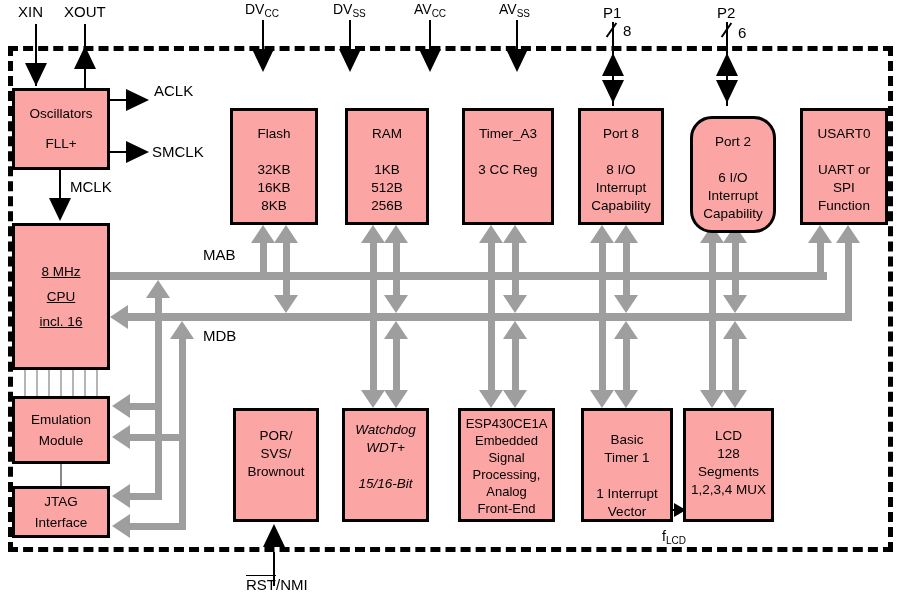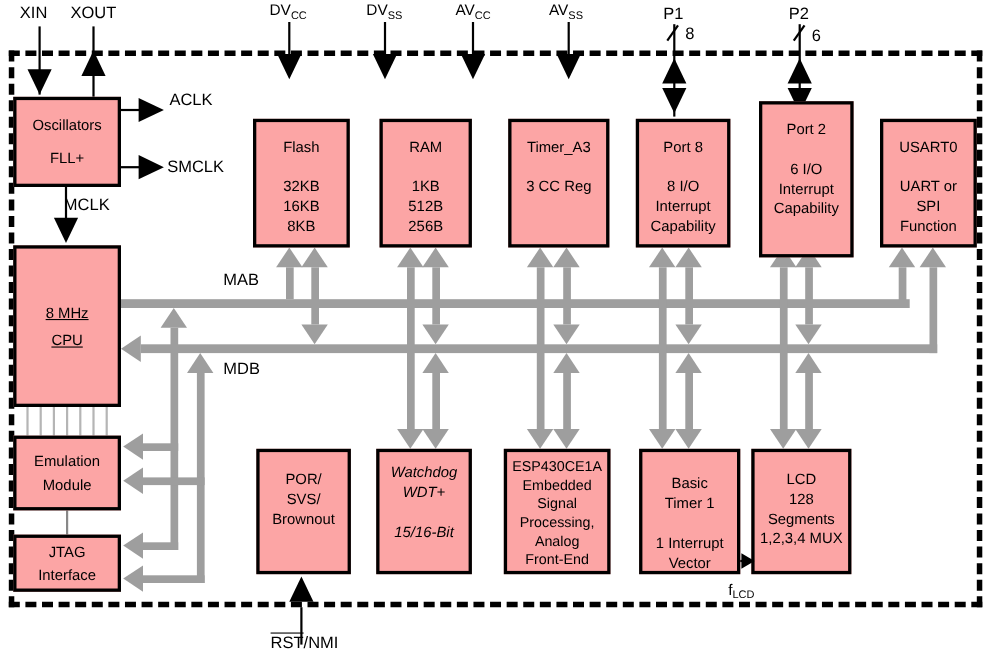--- a/index.html
+++ b/index.html
@@ -144,20 +144,21 @@
     <div class="thin" style="left:60px;top:464px;height:22px;background:#888;"></div>
   </div>
 
   <div class="box center lh30" style="left:12px;top:88px;width:98px;height:82px;">
       <div>Oscillators</div>
       <div>FLL+</div>
     </div>
   <div class="box center lh25" style="left:12px;top:223px;width:98px;height:147px;text-decoration:underline;">
       <div>8 MHz</div>
       <div>CPU</div>
+      <div>incl. 16</div>
     </div>
   <div class="box center lh21" style="left:12px;top:396px;width:98px;height:68px;">
       <div>Emulation</div>
       <div>Module</div>
     </div>
   <div class="box center lh21" style="left:12px;top:486px;width:98px;height:52px;">
       <div>JTAG</div>
       <div>Interface</div>
     </div>
 
@@ -180,21 +181,21 @@
       <div>&nbsp;</div>
       <div>3 CC Reg</div>
     </div>
   <div class="box pad14" style="left:578px;top:108px;width:86px;height:117px;">
       <div>Port 8</div>
       <div>&nbsp;</div>
       <div>8 I/O</div>
       <div>Interrupt</div>
       <div>Capability</div>
     </div>
-  <div class="box pad14" style="left:690px;top:92px;width:86px;height:142px;">
+  <div class="box pad14" style="left:690px;top:116px;width:86px;height:117px;border-radius:22px;">
       <div>Port 2</div>
       <div>&nbsp;</div>
       <div>6 I/O</div>
       <div>Interrupt</div>
       <div>Capability</div>
     </div>
   <div class="box pad14" style="left:800px;top:108px;width:88px;height:117px;">
       <div>USART0</div>
       <div>&nbsp;</div>
       <div>UART or</div>
@@ -274,21 +275,21 @@
   <div class="bline" style="left:110px;top:99px;width:17px;height:1.5px;"></div>
   <div class="btr" style="left:126px;top:89px;"></div>
   <div class="lbl" style="left:154px;top:82px;">ACLK</div>
 
   <div class="bline" style="left:110px;top:151px;width:17px;height:1.5px;"></div>
   <div class="btr" style="left:126px;top:141px;"></div>
   <div class="lbl" style="left:152px;top:143px;">SMCLK</div>
 
   <div class="bline" style="left:59px;top:170px;width:1.5px;height:30px;"></div>
   <div class="btd" style="left:49px;top:198px;"></div>
-  <div class="lbl" style="left:58px;top:178px;">MCLK</div>
+  <div class="lbl" style="left:70px;top:178px;">MCLK</div>
 
   <div class="bline" style="left:273px;top:552px;width:1.5px;height:34px;"></div>
   <div class="btu" style="left:263px;top:524px;"></div>
   <div class="lbl" style="left:246px;top:576px;"><span class="ovl">RST</span><span>/NMI</span></div>
 
   <div class="bline" style="left:670px;top:509px;width:6px;height:2px;"></div>
   <div class="btr-sm" style="left:674px;top:503px;"></div>
   <div class="lbl14" style="left:662px;top:528px;"><span>f</span><span class="sub">LCD</span></div>
 
 </div>

